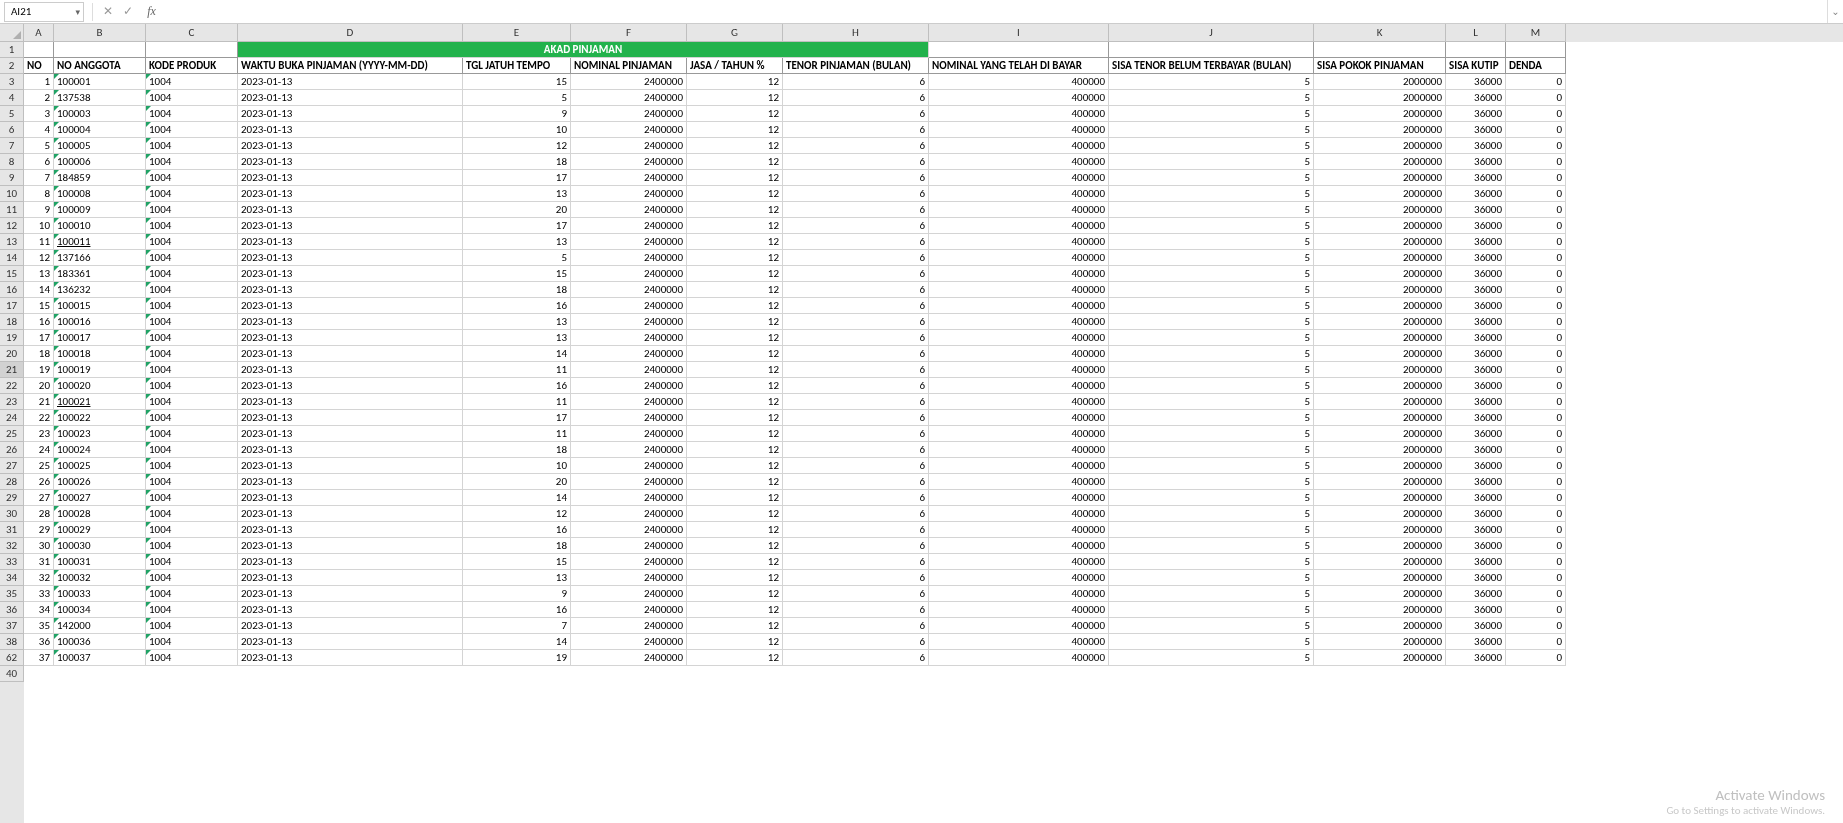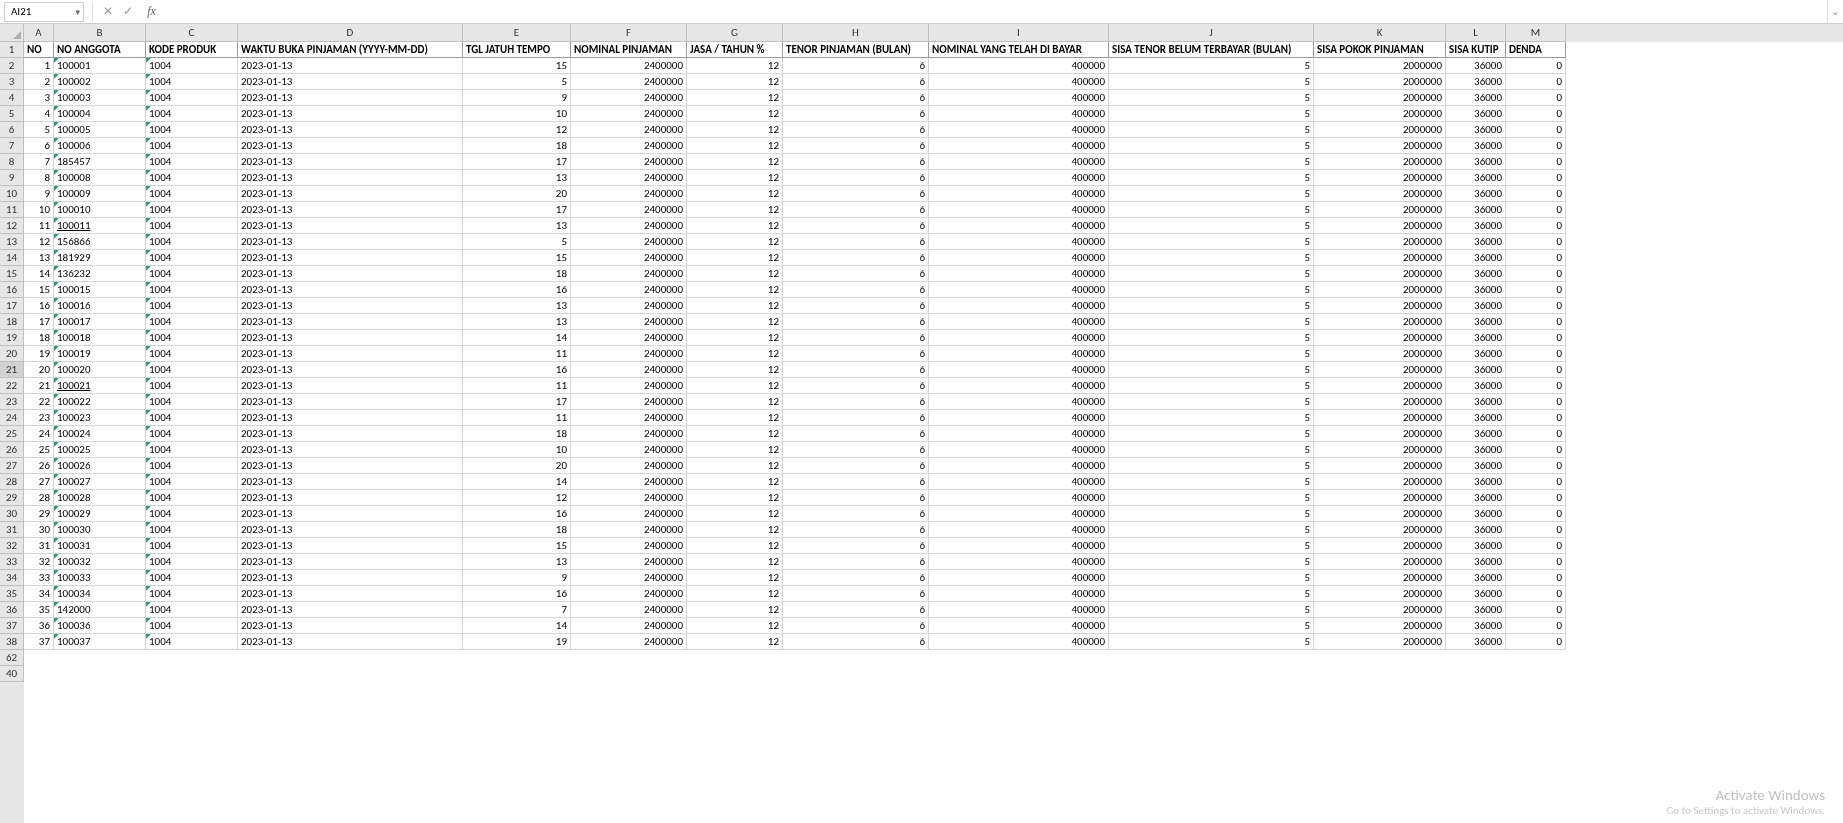--- a/index.html
+++ b/index.html
@@ -145,20 +145,31 @@
       <div class="rh">34</div>
       <div class="rh">35</div>
       <div class="rh">36</div>
       <div class="rh">37</div>
       <div class="rh">38</div>
       <div class="rh">62</div>
       <div class="rh">40</div>
     </div>
   <div class="grid" id="grid">
       <div class="row">
+        <div class="cell hdr al" style="width: 30px; background: rgb(255, 255, 255); font-weight: normal;"></div>
+        <div class="cell hdr al" style="width: 92px; background: rgb(255, 255, 255); font-weight: normal;"></div>
+        <div class="cell hdr al" style="width: 92px; background: rgb(255, 255, 255); font-weight: normal;"></div>
+        <div class="cell banner2" style="width: 691px;">AKAD PINJAMAN</div>
+        <div class="cell hdr al" style="width: 180px; background: rgb(255, 255, 255); font-weight: normal;"></div>
+        <div class="cell hdr al" style="width: 205px; background: rgb(255, 255, 255); font-weight: normal;"></div>
+        <div class="cell hdr al" style="width: 132px; background: rgb(255, 255, 255); font-weight: normal;"></div>
+        <div class="cell hdr al" style="width: 60px; background: rgb(255, 255, 255); font-weight: normal;"></div>
+        <div class="cell hdr al" style="width: 60px; background: rgb(255, 255, 255); font-weight: normal;"></div>
+      </div>
+      <div class="row">
         <div class="cell hdr al" style="width: 30px;">NO</div>
         <div class="cell hdr al" style="width: 92px;">NO ANGGOTA</div>
         <div class="cell hdr al" style="width: 92px;">KODE PRODUK</div>
         <div class="cell hdr al" style="width: 225px;">WAKTU BUKA PINJAMAN (YYYY-MM-DD)</div>
         <div class="cell hdr al" style="width: 108px;">TGL JATUH TEMPO</div>
         <div class="cell hdr al" style="width: 116px;">NOMINAL PINJAMAN</div>
         <div class="cell hdr al" style="width: 96px;">JASA / TAHUN %</div>
         <div class="cell hdr al" style="width: 146px;">TENOR PINJAMAN (BULAN)</div>
         <div class="cell hdr al" style="width: 180px;">NOMINAL YANG TELAH DI BAYAR</div>
         <div class="cell hdr al" style="width: 205px;">SISA TENOR BELUM TERBAYAR (BULAN)</div>
@@ -176,21 +187,21 @@
         <div class="cell ar" style="width: 96px;">12</div>
         <div class="cell ar" style="width: 146px;">6</div>
         <div class="cell ar" style="width: 180px;">400000</div>
         <div class="cell ar" style="width: 205px;">5</div>
         <div class="cell ar" style="width: 132px;">2000000</div>
         <div class="cell ar" style="width: 60px;">36000</div>
         <div class="cell ar" style="width: 60px;">0</div>
       </div>
       <div class="row">
         <div class="cell ar" style="width: 30px;">2</div>
-        <div class="cell al green-tri" style="width: 92px;">100002</div>
+        <div class="cell al green-tri" style="width: 92px;">137538</div>
         <div class="cell al green-tri" style="width: 92px;">1004</div>
         <div class="cell al" style="width: 225px;">2023-01-13</div>
         <div class="cell ar" style="width: 108px;">5</div>
         <div class="cell ar" style="width: 116px;">2400000</div>
         <div class="cell ar" style="width: 96px;">12</div>
         <div class="cell ar" style="width: 146px;">6</div>
         <div class="cell ar" style="width: 180px;">400000</div>
         <div class="cell ar" style="width: 205px;">5</div>
         <div class="cell ar" style="width: 132px;">2000000</div>
         <div class="cell ar" style="width: 60px;">36000</div>
@@ -251,21 +262,21 @@
         <div class="cell ar" style="width: 96px;">12</div>
         <div class="cell ar" style="width: 146px;">6</div>
         <div class="cell ar" style="width: 180px;">400000</div>
         <div class="cell ar" style="width: 205px;">5</div>
         <div class="cell ar" style="width: 132px;">2000000</div>
         <div class="cell ar" style="width: 60px;">36000</div>
         <div class="cell ar" style="width: 60px;">0</div>
       </div>
       <div class="row">
         <div class="cell ar" style="width: 30px;">7</div>
-        <div class="cell al green-tri" style="width: 92px;">185457</div>
+        <div class="cell al green-tri" style="width: 92px;">184859</div>
         <div class="cell al green-tri" style="width: 92px;">1004</div>
         <div class="cell al" style="width: 225px;">2023-01-13</div>
         <div class="cell ar" style="width: 108px;">17</div>
         <div class="cell ar" style="width: 116px;">2400000</div>
         <div class="cell ar" style="width: 96px;">12</div>
         <div class="cell ar" style="width: 146px;">6</div>
         <div class="cell ar" style="width: 180px;">400000</div>
         <div class="cell ar" style="width: 205px;">5</div>
         <div class="cell ar" style="width: 132px;">2000000</div>
         <div class="cell ar" style="width: 60px;">36000</div>
@@ -326,36 +337,36 @@
         <div class="cell ar" style="width: 96px;">12</div>
         <div class="cell ar" style="width: 146px;">6</div>
         <div class="cell ar" style="width: 180px;">400000</div>
         <div class="cell ar" style="width: 205px;">5</div>
         <div class="cell ar" style="width: 132px;">2000000</div>
         <div class="cell ar" style="width: 60px;">36000</div>
         <div class="cell ar" style="width: 60px;">0</div>
       </div>
       <div class="row">
         <div class="cell ar" style="width: 30px;">12</div>
-        <div class="cell al green-tri" style="width: 92px;">156866</div>
+        <div class="cell al green-tri" style="width: 92px;">137166</div>
         <div class="cell al green-tri" style="width: 92px;">1004</div>
         <div class="cell al" style="width: 225px;">2023-01-13</div>
         <div class="cell ar" style="width: 108px;">5</div>
         <div class="cell ar" style="width: 116px;">2400000</div>
         <div class="cell ar" style="width: 96px;">12</div>
         <div class="cell ar" style="width: 146px;">6</div>
         <div class="cell ar" style="width: 180px;">400000</div>
         <div class="cell ar" style="width: 205px;">5</div>
         <div class="cell ar" style="width: 132px;">2000000</div>
         <div class="cell ar" style="width: 60px;">36000</div>
         <div class="cell ar" style="width: 60px;">0</div>
       </div>
       <div class="row">
         <div class="cell ar" style="width: 30px;">13</div>
-        <div class="cell al green-tri" style="width: 92px;">181929</div>
+        <div class="cell al green-tri" style="width: 92px;">183361</div>
         <div class="cell al green-tri" style="width: 92px;">1004</div>
         <div class="cell al" style="width: 225px;">2023-01-13</div>
         <div class="cell ar" style="width: 108px;">15</div>
         <div class="cell ar" style="width: 116px;">2400000</div>
         <div class="cell ar" style="width: 96px;">12</div>
         <div class="cell ar" style="width: 146px;">6</div>
         <div class="cell ar" style="width: 180px;">400000</div>
         <div class="cell ar" style="width: 205px;">5</div>
         <div class="cell ar" style="width: 132px;">2000000</div>
         <div class="cell ar" style="width: 60px;">36000</div>

